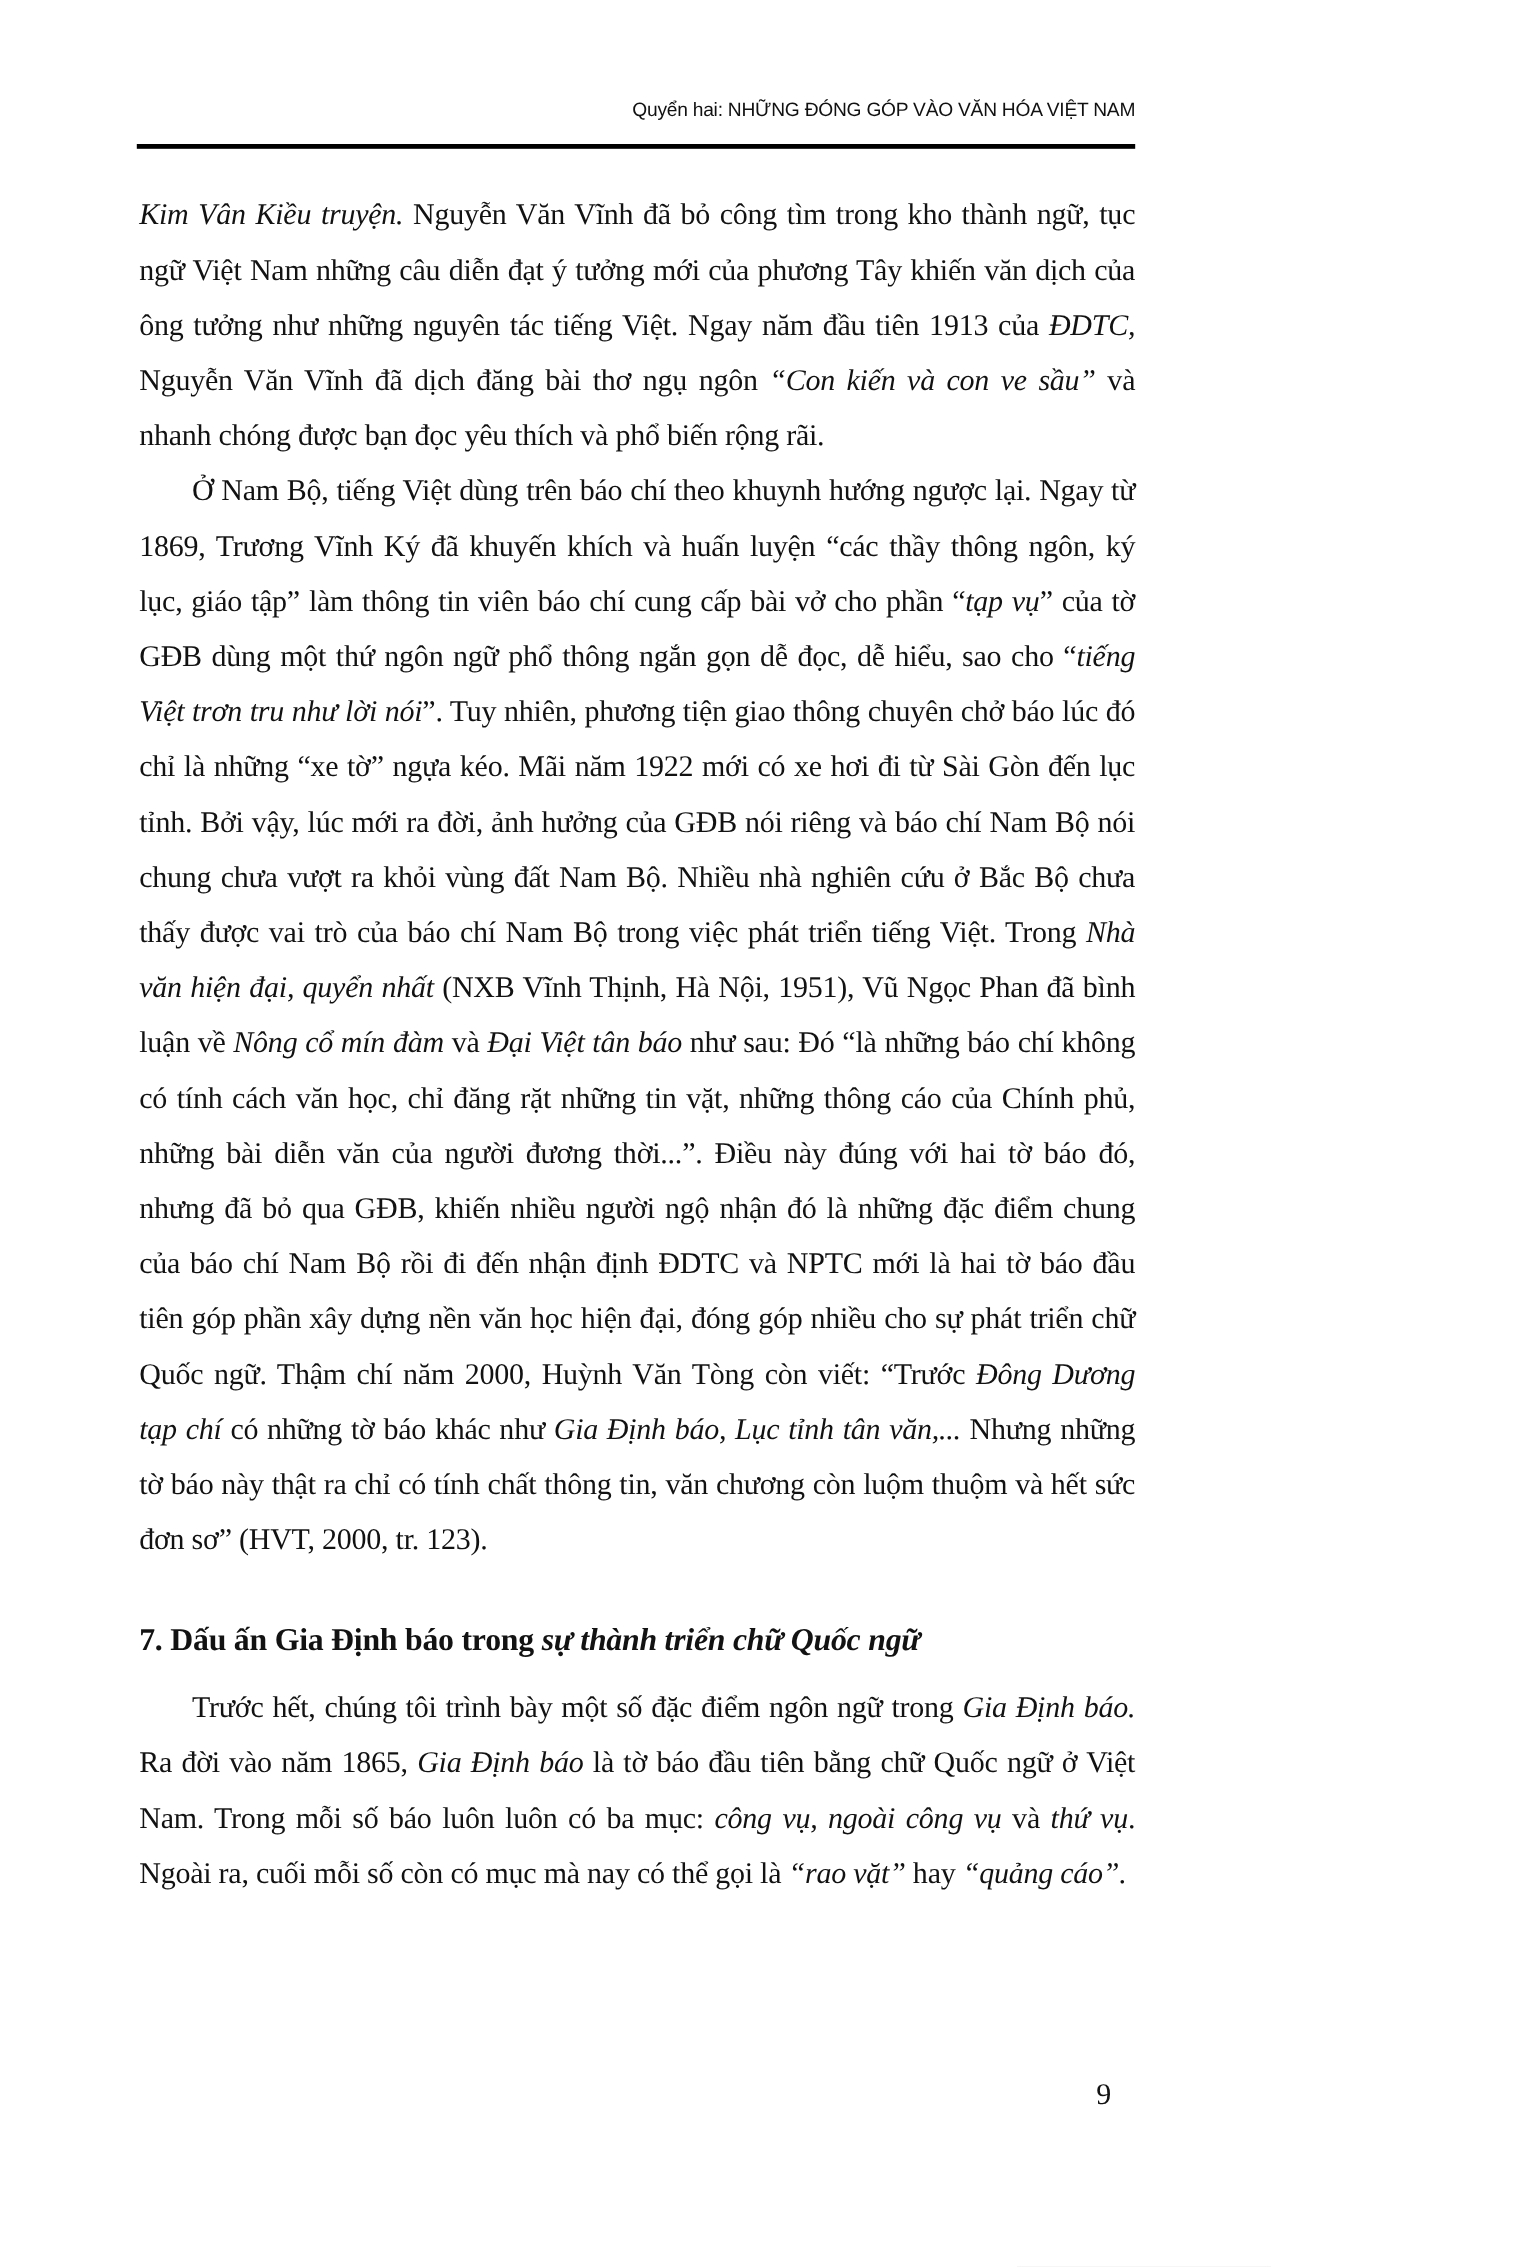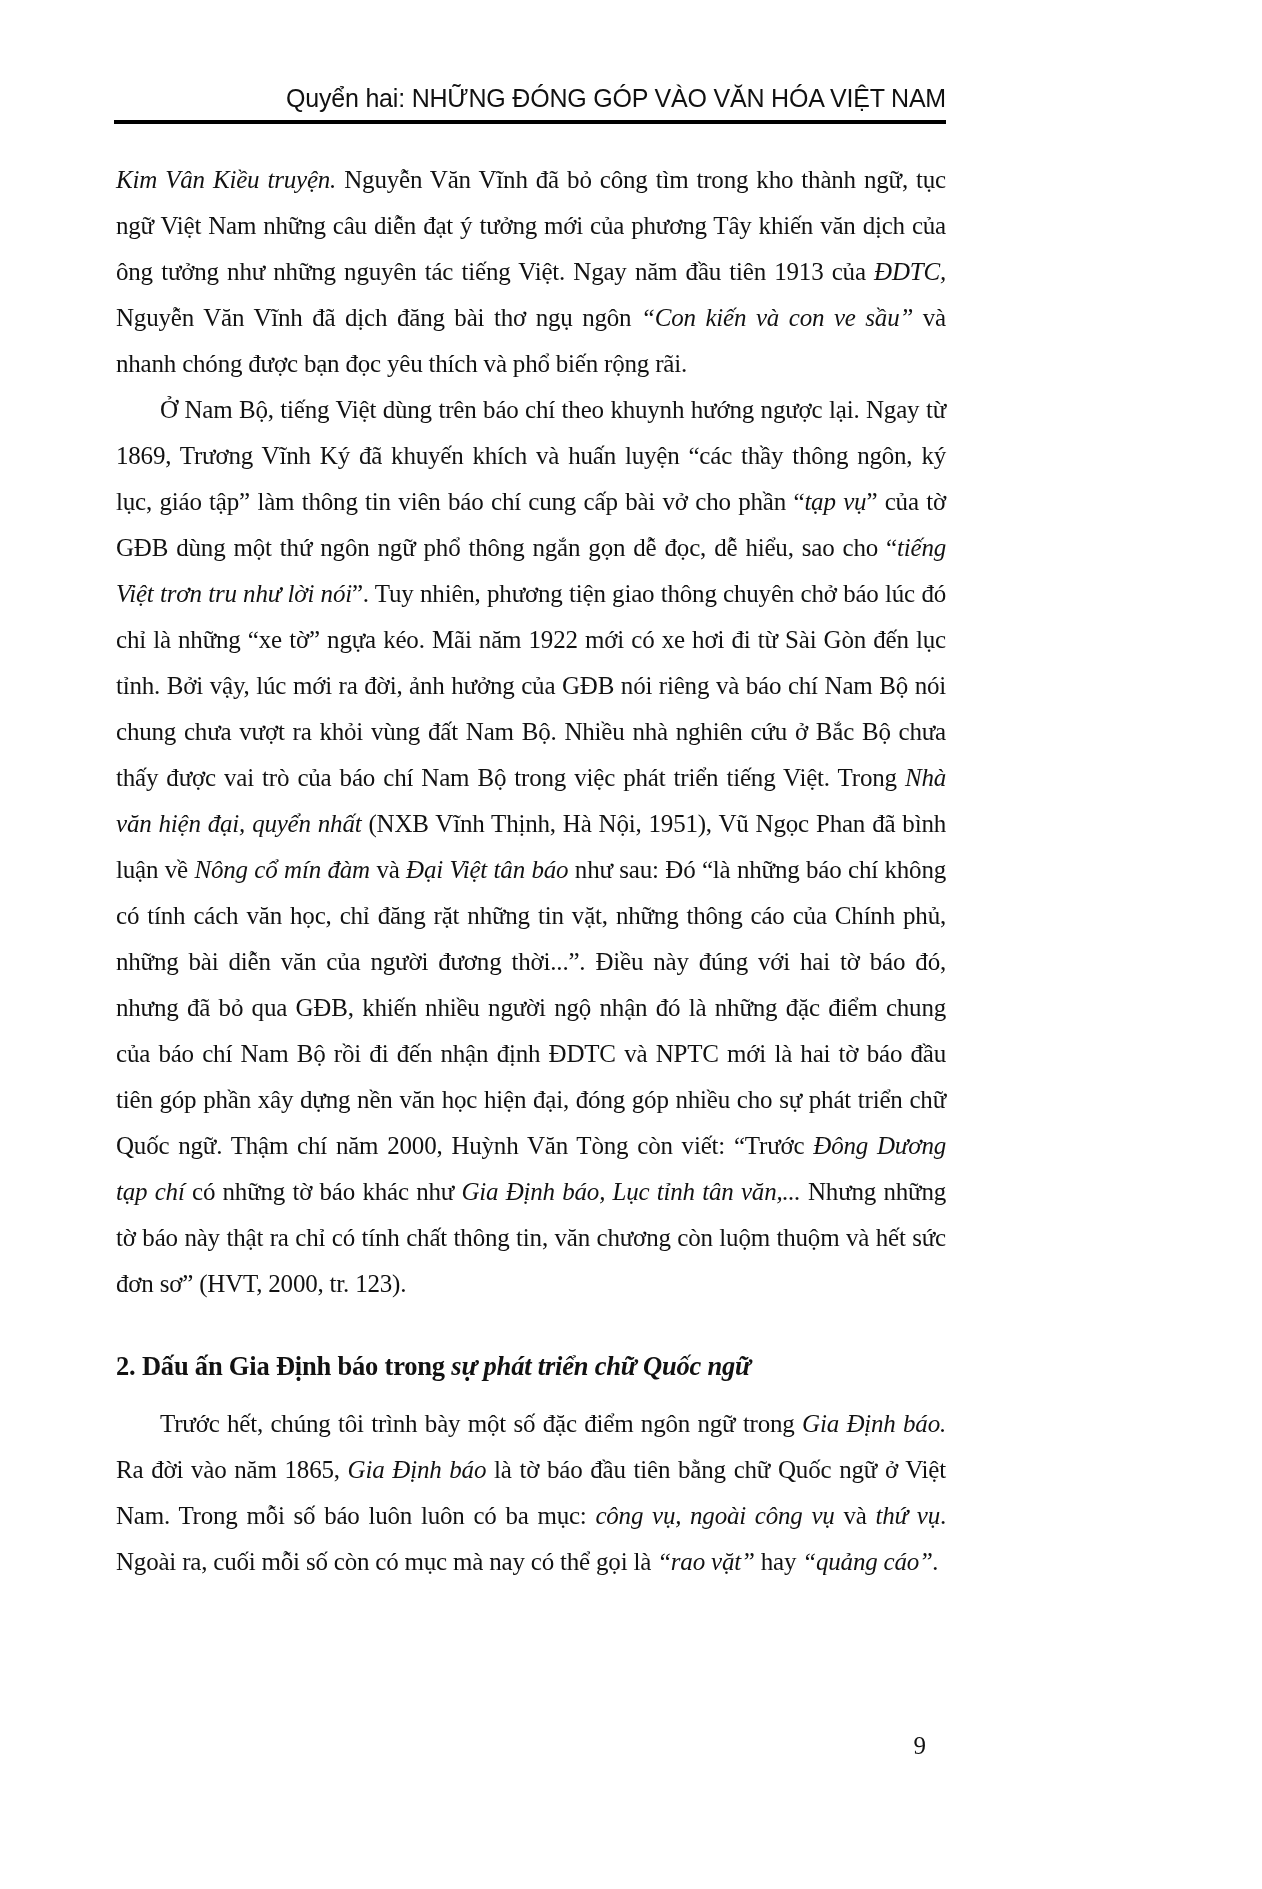--- a/index.html
+++ b/index.html
@@ -9,21 +9,21 @@
     background:#ffffff;
     font-family:"Liberation Serif", serif;
     color:#121212;
     overflow:hidden;
   }
   .running-header {
     position:absolute;
     top:84px; left:116px; width:830px;
     text-align:right;
     font-family:"Liberation Sans", sans-serif;
-    font-size:25px;
+    font-size:16px;
     letter-spacing:-0.2px;
     color:#111;
     white-space:nowrap;
   }
   .header-rule {
     position:absolute;
     top:120px; left:114px; width:832px;
     height:4px;
     background:#000;
   }
@@ -61,19 +61,19 @@
 
 <div class="page">
 
   <div class="running-header">Quyển hai: NHỮNG ĐÓNG GÓP VÀO VĂN HÓA VIỆT NAM</div>
 
   <div class="header-rule"></div>
 
   <div class="body-text">
       <p class="para"><em>Kim Vân Kiều truyện.</em><span> Nguyễn Văn Vĩnh đã bỏ công tìm trong kho thành ngữ, tục ngữ Việt Nam những câu diễn đạt ý tưởng mới của phương Tây khiến văn dịch của ông tưởng như những nguyên tác tiếng Việt. Ngay năm đầu tiên 1913 của </span><em>ĐDTC,</em><span> Nguyễn Văn Vĩnh đã dịch đăng bài thơ ngụ ngôn </span><em>“Con kiến và con ve sầu”</em><span> và nhanh chóng được bạn đọc yêu thích và phổ biến rộng rãi.</span></p>
       <p class="para indent"><span>Ở Nam Bộ, tiếng Việt dùng trên báo chí theo khuynh hướng ngược lại. Ngay từ 1869, Trương Vĩnh Ký đã khuyến khích và huấn luyện “các thầy thông ngôn, ký lục, giáo tập” làm thông tin viên báo chí cung cấp bài vở cho phần “</span><em>tạp vụ</em><span>” của tờ GĐB dùng một thứ ngôn ngữ phổ thông ngắn gọn dễ đọc, dễ hiểu, sao cho “</span><em>tiếng Việt trơn tru như lời nói</em><span>”. Tuy nhiên, phương tiện giao thông chuyên chở báo lúc đó chỉ là những “xe tờ” ngựa kéo. Mãi năm 1922 mới có xe hơi đi từ Sài Gòn đến lục tỉnh. Bởi vậy, lúc mới ra đời, ảnh hưởng của GĐB nói riêng và báo chí Nam Bộ nói chung chưa vượt ra khỏi vùng đất Nam Bộ. Nhiều nhà nghiên cứu ở Bắc Bộ chưa thấy được vai trò của báo chí Nam Bộ trong việc phát triển tiếng Việt. Trong </span><em>Nhà văn hiện đại, quyển nhất</em><span> (NXB Vĩnh Thịnh, Hà Nội, 1951), Vũ Ngọc Phan đã bình luận về </span><em>Nông cổ mín đàm</em><span> và </span><em>Đại Việt tân báo</em><span> như sau: Đó “là những báo chí không có tính cách văn học, chỉ đăng rặt những tin vặt, những thông cáo của Chính phủ, những bài diễn văn của người đương thời...”. Điều này đúng với hai tờ báo đó, nhưng đã bỏ qua GĐB, khiến nhiều người ngộ nhận đó là những đặc điểm chung của báo chí Nam Bộ rồi đi đến nhận định ĐDTC và NPTC mới là hai tờ báo đầu tiên góp phần xây dựng nền văn học hiện đại, đóng góp nhiều cho sự phát triển chữ Quốc ngữ. Thậm chí năm 2000, Huỳnh Văn Tòng còn viết: “Trước </span><em>Đông Dương tạp chí</em><span> có những tờ báo khác như </span><em>Gia Định báo, Lục tỉnh tân văn,...</em><span> Nhưng những tờ báo này thật ra chỉ có tính chất thông tin, văn chương còn luộm thuộm và hết sức đơn sơ” (HVT, 2000, tr. 123).</span></p>
-      <h2 class="heading"><span>2. Dấu ấn Gia Định báo trong </span><em>sự phát triển chữ Quốc ngữ</em></h2>
+      <h2 class="heading"><span>7. Dấu ấn Gia Định báo trong </span><em>sự thành triển chữ Quốc ngữ</em></h2>
       <p class="para indent"><span>Trước hết, chúng tôi trình bày một số đặc điểm ngôn ngữ trong </span><em>Gia Định báo.</em><span> Ra đời vào năm 1865, </span><em>Gia Định báo</em><span> là tờ báo đầu tiên bằng chữ Quốc ngữ ở Việt Nam. Trong mỗi số báo luôn luôn có ba mục: </span><em>công vụ, ngoài công vụ</em><span> và </span><em>thứ vụ</em><span>. Ngoài ra, cuối mỗi số còn có mục mà nay có thể gọi là </span><em>“rao vặt”</em><span> hay </span><em>“quảng cáo”.</em></p>
     </div>
 
   <div class="page-number">9</div>
 
 </div>
 
 </body></html>

